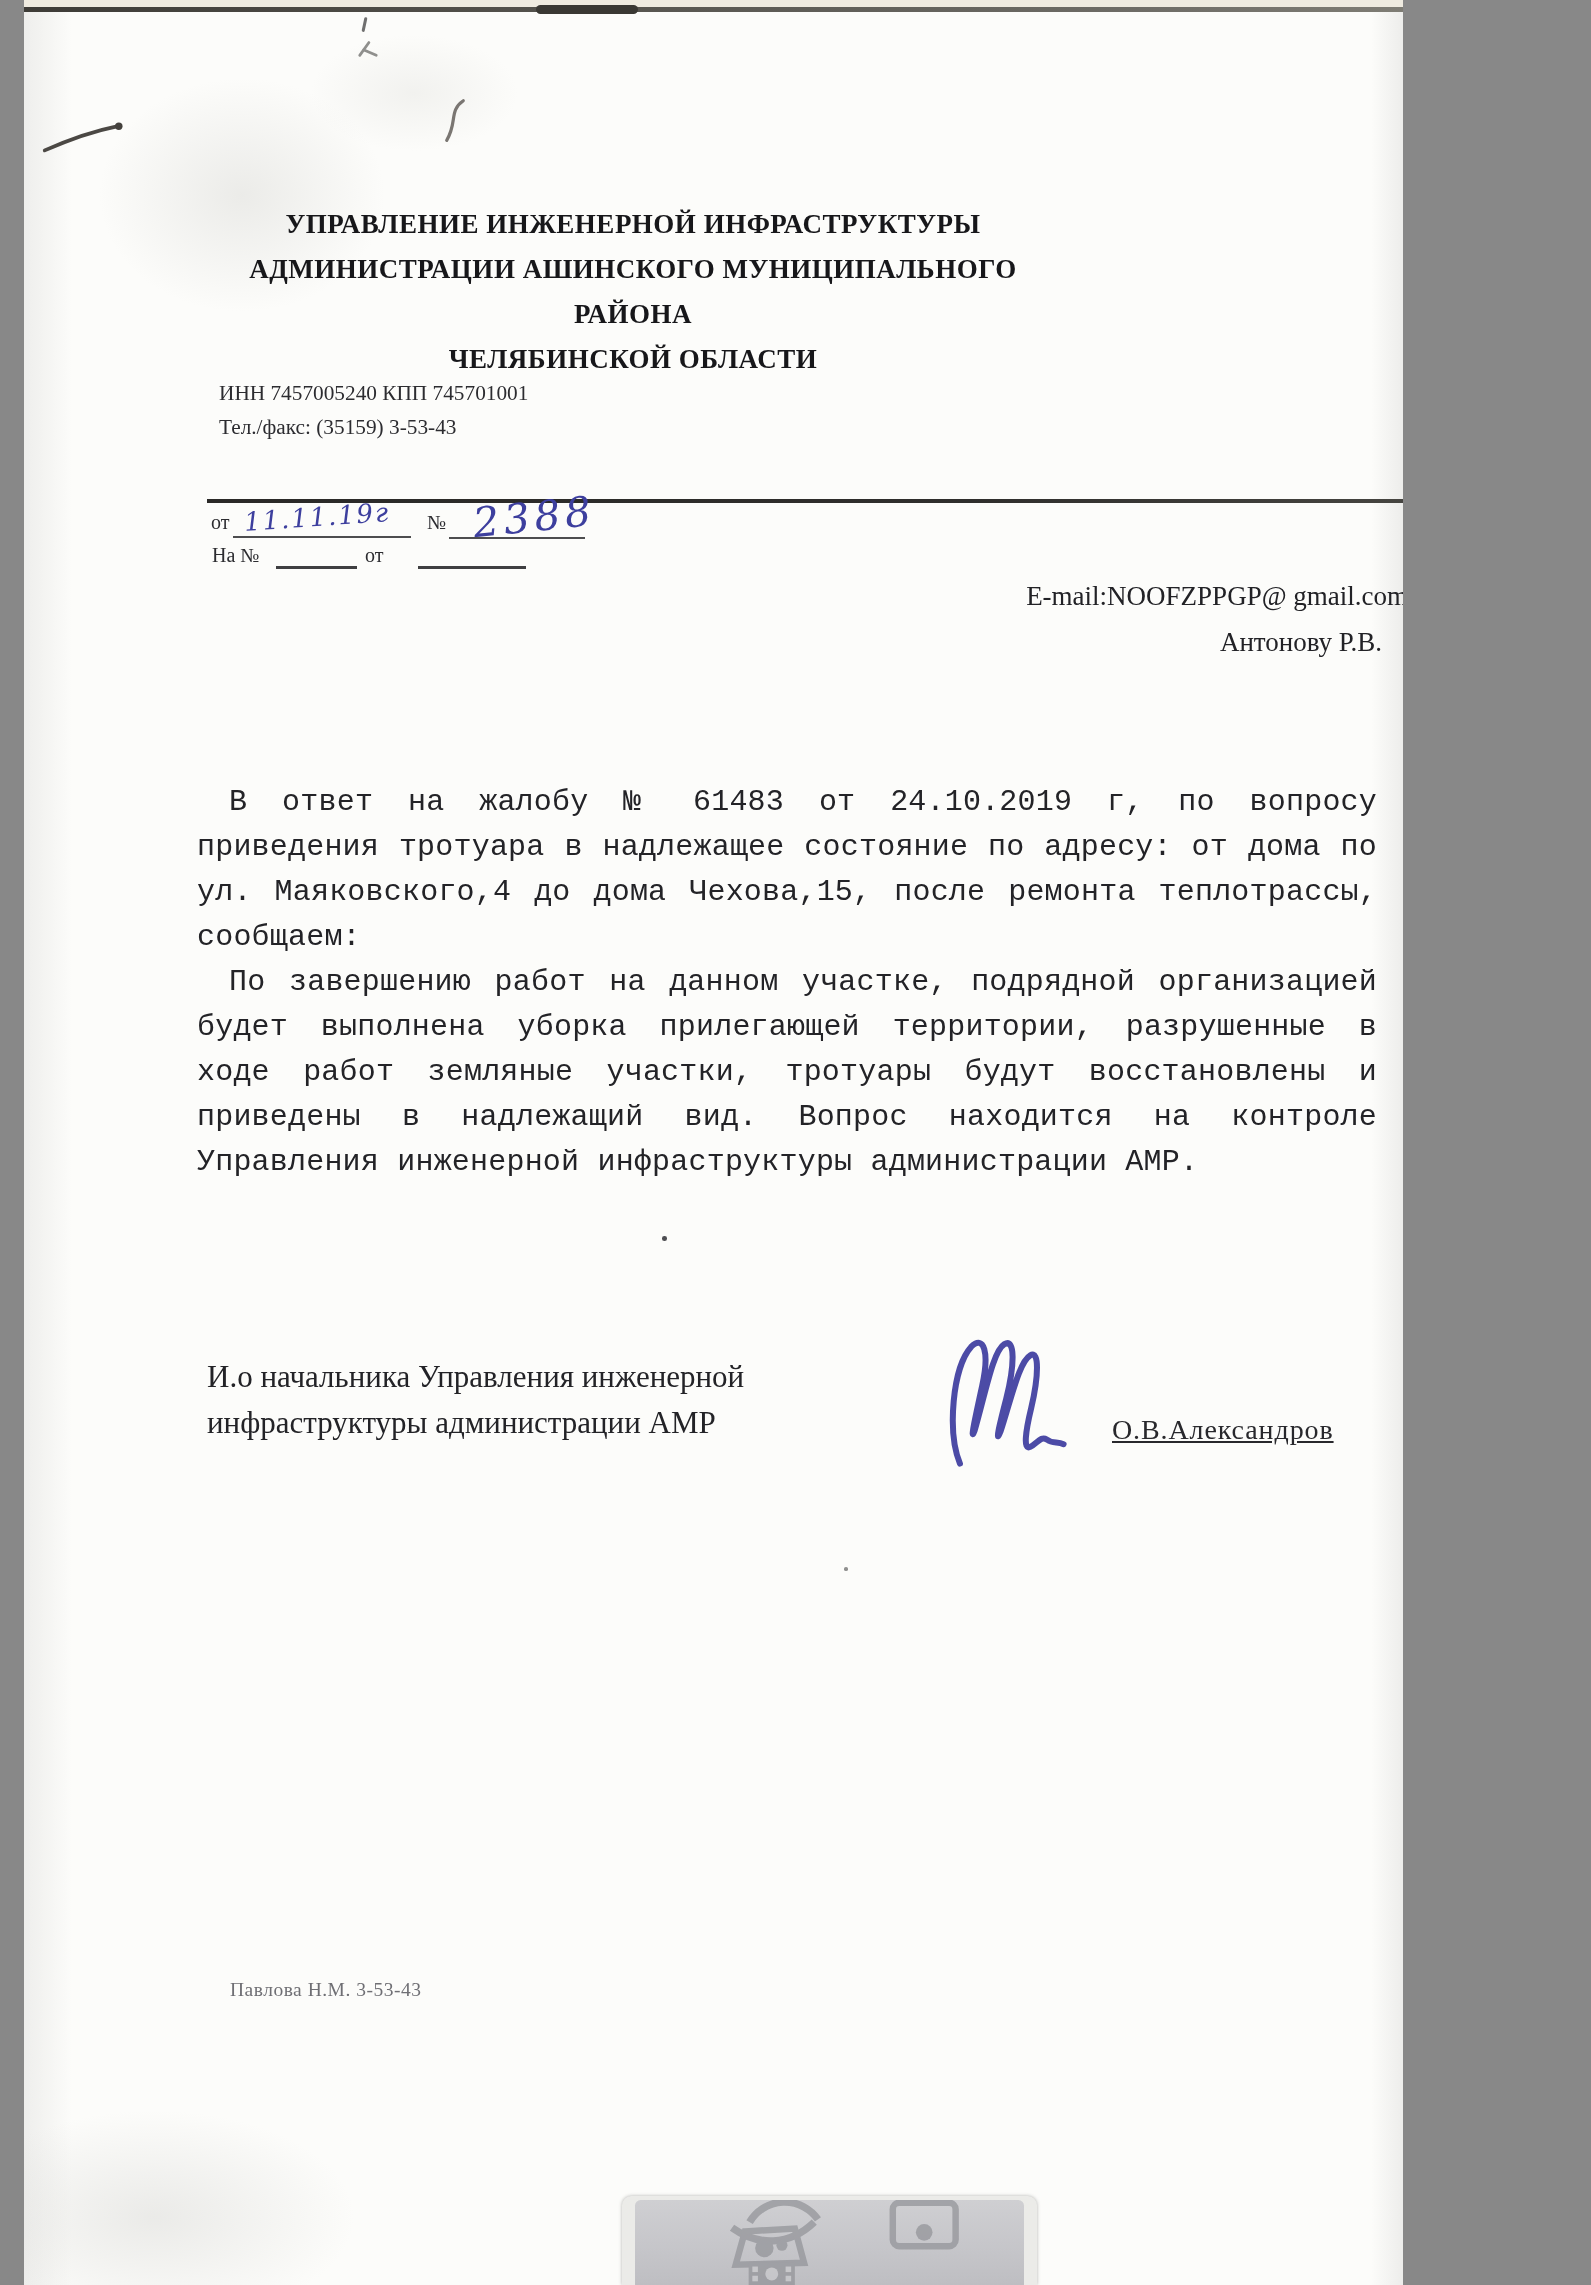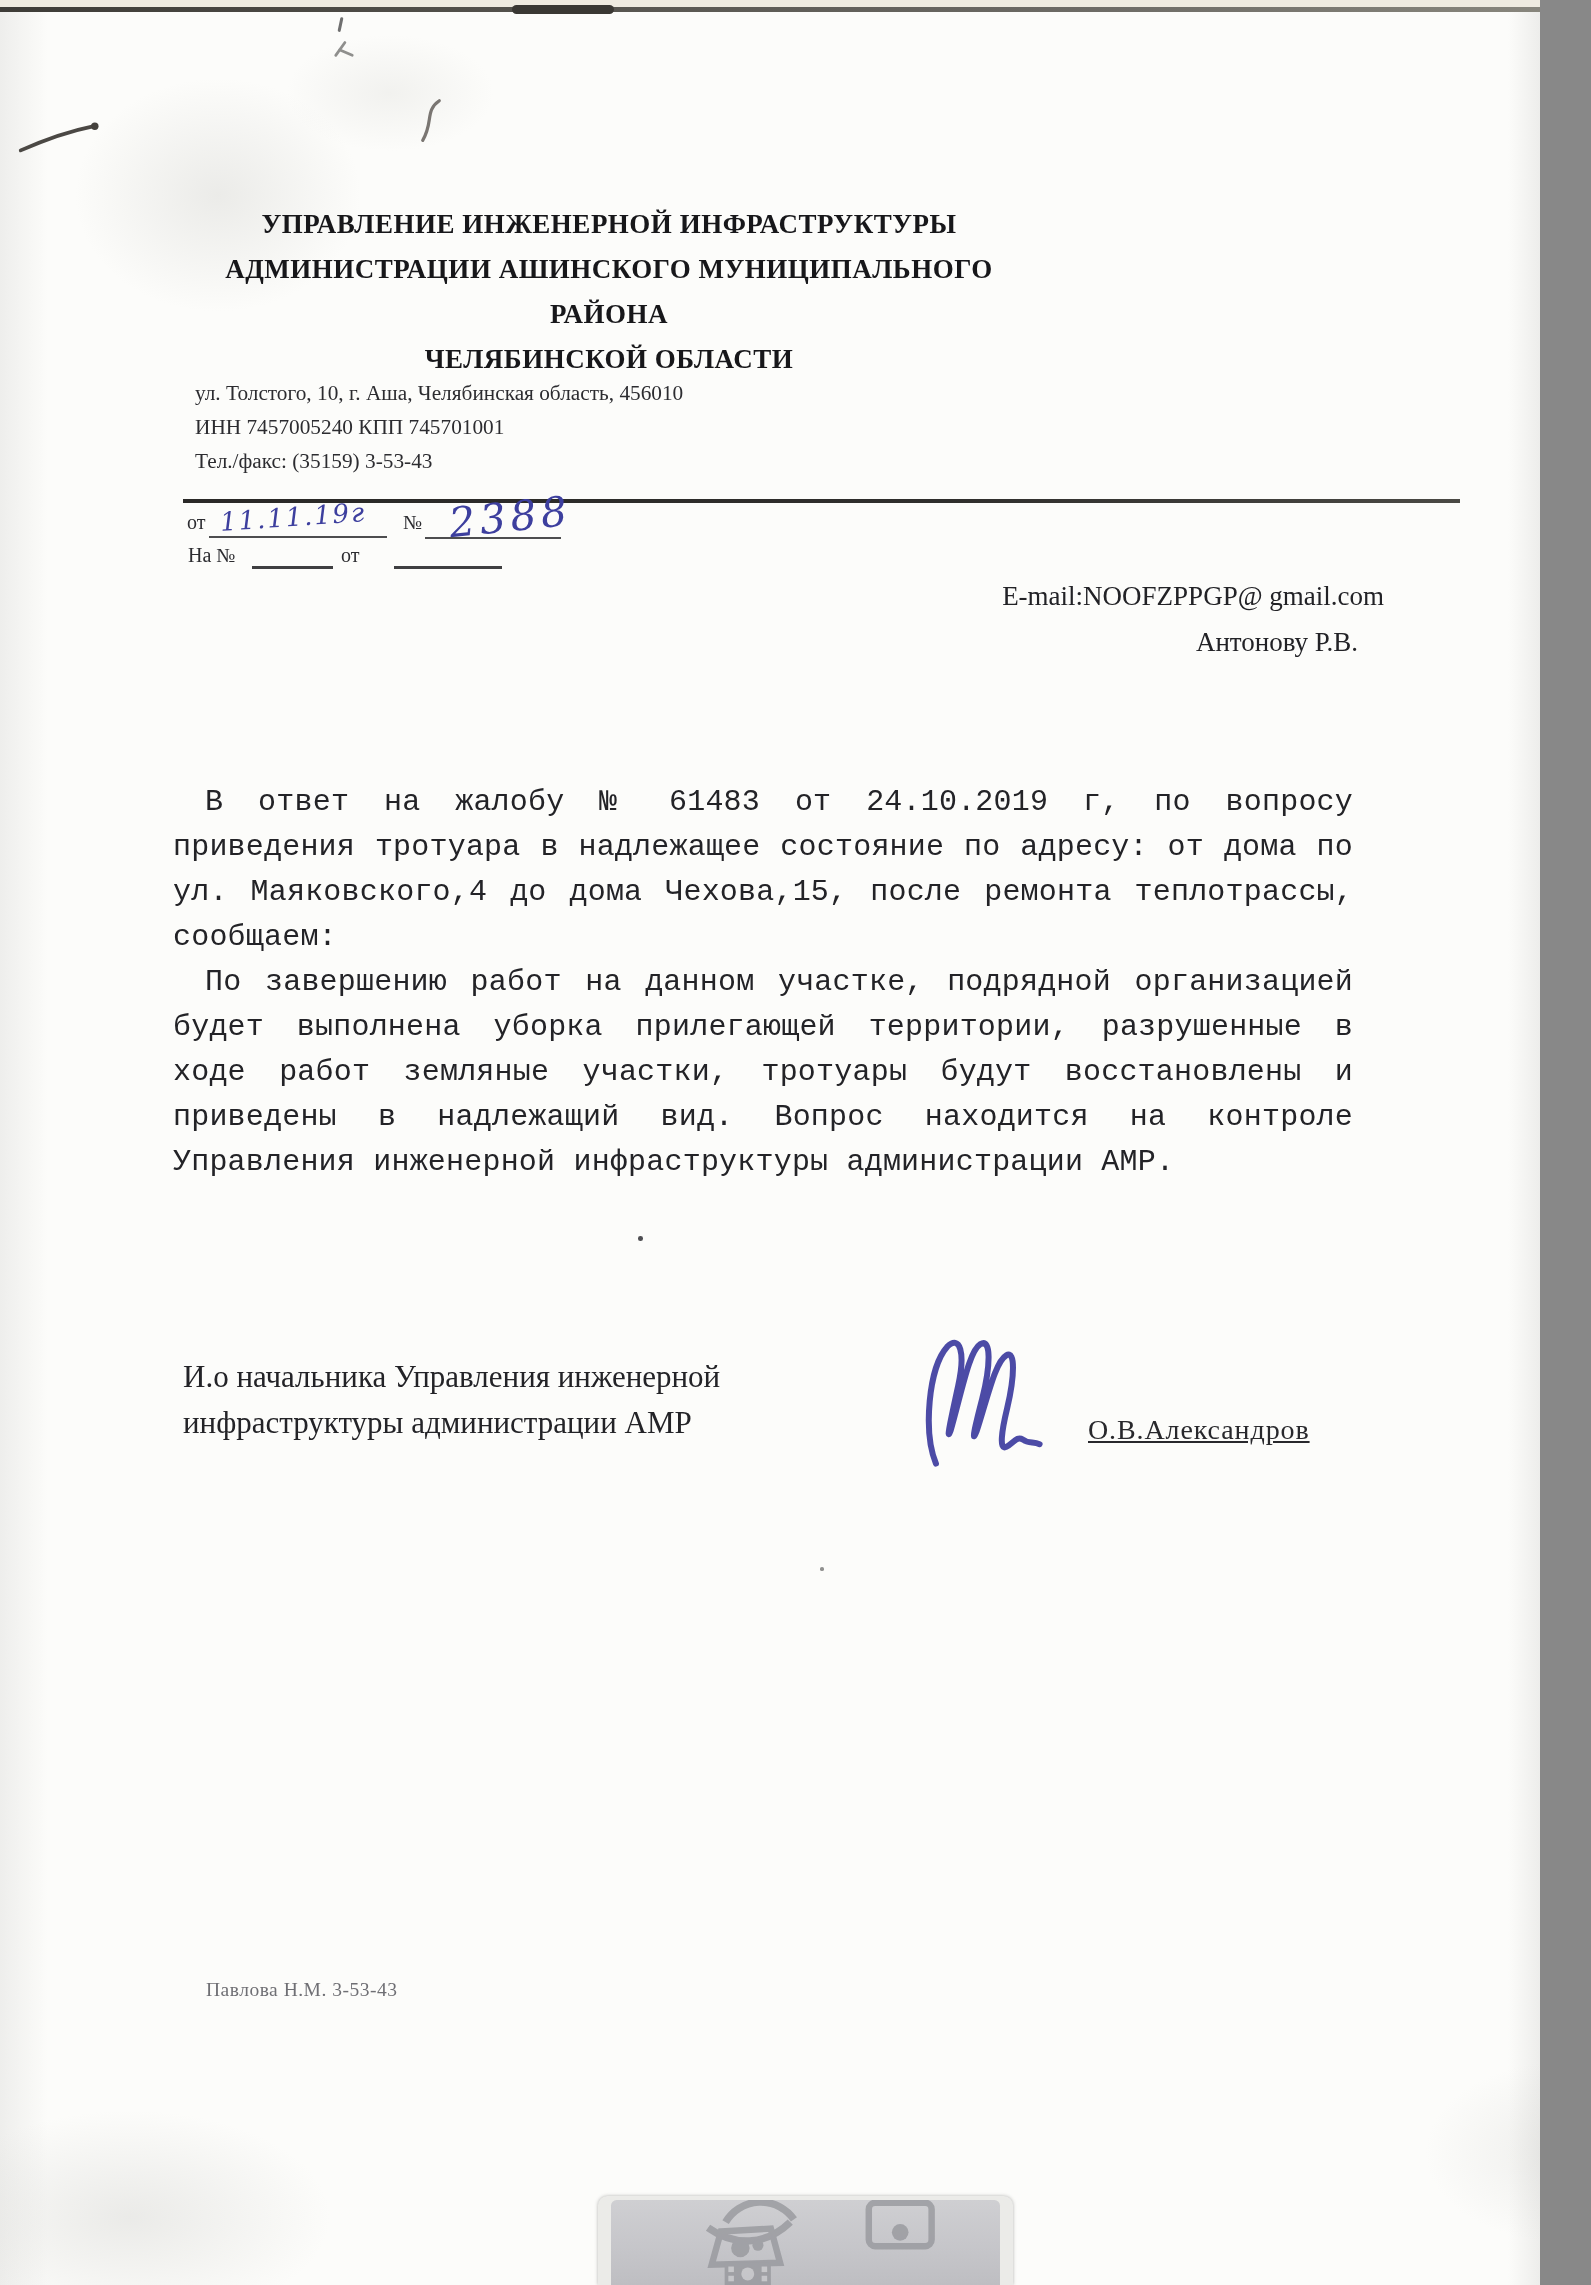--- a/index.html
+++ b/index.html
@@ -1,26 +1,27 @@
 <!DOCTYPE html>
 <html style="font-size:15px"><head>
 <meta charset="utf-8">
 <style>
   html,body{margin:0;padding:0;background:#888;}
   #page{
-    position:relative;width:1540px;height:2286px;overflow:hidden;
+    position:relative;width:1379px;height:2286px;overflow:hidden;
     font-family:"Liberation Serif","DejaVu Serif",serif;
     background:
       radial-gradient(204px 167px at 218px 195px, rgba(208,208,204,.38), transparent 70%),
       radial-gradient(278px 148px at 130px 2217px, rgba(213,213,210,.45), transparent 72%),
       radial-gradient(204px 130px at 1568px 2152px, rgba(210,210,207,.35), transparent 70%),
       radial-gradient(148px 83px at 390px 93px, rgba(222,222,218,.35), transparent 70%),
       linear-gradient(90deg,#eeeeec 0px, rgba(252,252,250,0) 48px),
       linear-gradient(270deg,#ededeb 0px, rgba(252,252,250,0) 32px),
       #fcfcfa;
+    margin-left: 24px;
   }
   .abs{position:absolute;}
   
   .top-beige{left:0;top:0;width:1592px;height:6.5px;background:#efebe0;}
   .top-edge{left:0;top:6.5px;width:1592px;height:5.6px;
     background:linear-gradient(90deg,#3e3c37 0%,#55534d 35%,#6e6c66 70%,#8b897f 100%);}
   .top-edge-blip{left:512px;top:4.6px;width:102px;height:9.3px;border-radius:4.6px;background:#3a3833;}
   
   .letterhead{left:186px;top:202px;width:846px;text-align:center;
     font-weight:bold;font-size:27px;line-height:45px;color:#17171a;letter-spacing:0.5px;}
@@ -81,21 +82,20 @@
   <div class="abs dot" style="left:638px;top:1236px;width:4.6px;height:4.6px;background:#4e4e52;"></div>
   <div class="abs dot" style="left:820px;top:1567px;width:3.7px;height:3.7px;background:#90908f;"></div>
 
   <div class="abs letterhead">
     <div>УПРАВЛЕНИЕ ИНЖЕНЕРНОЙ ИНФРАСТРУКТУРЫ</div>
     <div>АДМИНИСТРАЦИИ АШИНСКОГО МУНИЦИПАЛЬНОГО РАЙОНА</div>
     <div>ЧЕЛЯБИНСКОЙ ОБЛАСТИ</div>
   </div>
 
   <div class="abs contacts">
-    <div>ул. Толстого, 10, г. Аша, Челябинская область, 456010</div>
     <div>ИНН 7457005240 КПП 745701001</div>
     <div>Тел./факс: (35159) 3-53-43</div>
   </div>
 
   <div class="abs rule"></div>
 
   <div class="abs lbl" style="left:187px;top:511px;">от</div>
   <div class="abs ink hand-date">11.11.19г</div>
   <div class="abs blank" style="left:209px;top:536px;width:178px;"></div>
   <div class="abs lbl" style="left:403px;top:511px;">№</div>

